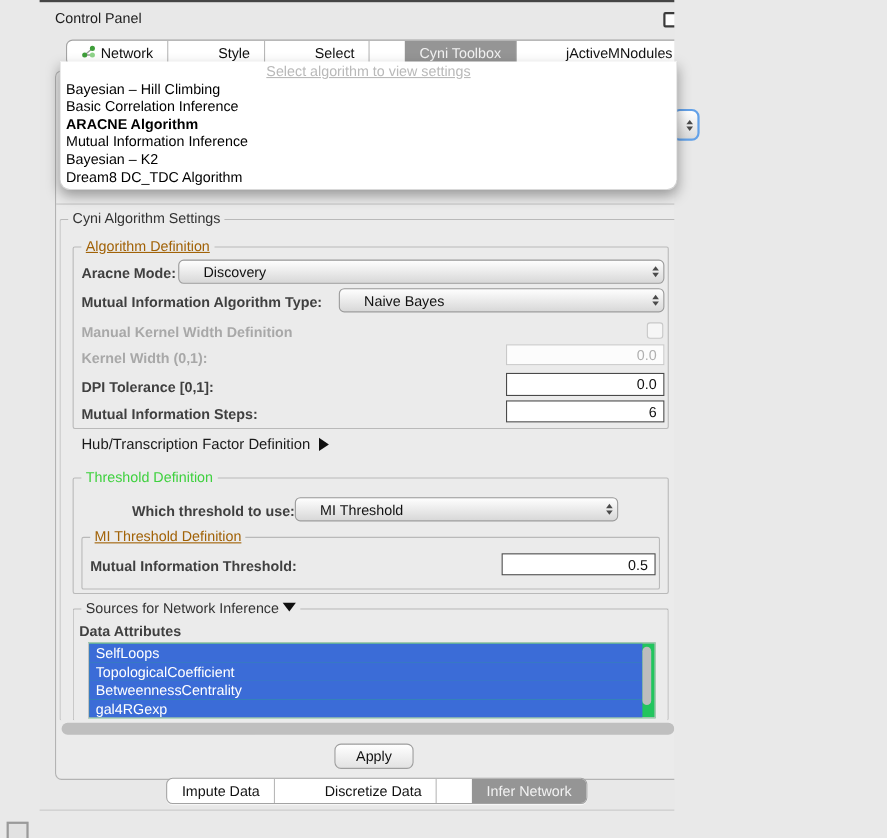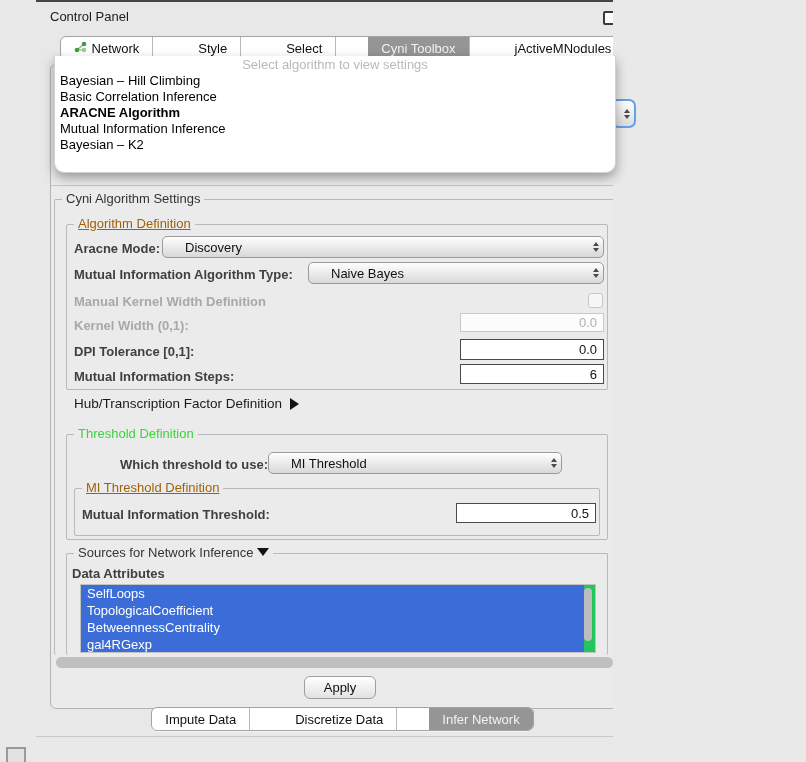--- a/index.html
+++ b/index.html
@@ -20,21 +20,21 @@
   .seg:last-child{border-right:none;}
   .seg.sel{background:#959595;color:#f2f2f2;}
   #top-tabs-wrap{top:36px;}
   #bottom-tabs-wrap{top:707px;}
 
   #content-panel{position:absolute;left:14px;top:64px;width:587px;height:643px;border:1px solid #b3b3b3;border-radius:6px;background:#ebebeb;}
   #viewport-topline{position:absolute;left:15px;top:185px;width:584px;height:1px;background:#c6c6c6;}
 
   
   #algo-popup{position:absolute;left:18px;top:56px;width:560px;height:116px;background:#fff;border:1px solid #d2d2d2;border-top:none;border-radius:0 0 10px 10px;box-shadow:0 5px 12px rgba(0,0,0,.35);z-index:50;overflow:hidden;}
-  #algo-placeholder{height:17px;line-height:17px;text-align:center;color:#b9b9b9;font-size:13px;}
+  #algo-placeholder{height:17px;line-height:17px;text-align:center;color:#b9b9b9;font-size:13px;text-decoration:underline;}
   .opt{height:16px;line-height:16px;padding-left:5px;font-size:13px;color:#000;}
   .opt.bold{font-weight:bold;}
 
   
   #combo-fragment{position:absolute;left:575px;top:99px;width:21px;height:25px;border:2px solid #63a1e8;border-radius:7px;background:linear-gradient(#ffffff,#dcdcdc);z-index:40;}
   .spincol{position:absolute;right:4px;top:50%;transform:translateY(-50%);display:flex;flex-direction:column;gap:2px;align-items:center;}
   .tri-up{width:0;height:0;border-left:3.5px solid transparent;border-right:3.5px solid transparent;border-bottom:4.5px solid #4a4a4a;}
   .tri-dn{width:0;height:0;border-left:3.5px solid transparent;border-right:3.5px solid transparent;border-top:4.5px solid #4a4a4a;}
 
   
@@ -125,20 +125,21 @@
     </div>
 
     <div id="algo-popup">
       <div id="algo-placeholder">Select algorithm to view settings</div>
       <div id="algo-options">
           <div class="opt">Bayesian – Hill Climbing</div>
           <div class="opt">Basic Correlation Inference</div>
           <div class="opt bold">ARACNE Algorithm</div>
           <div class="opt">Mutual Information Inference</div>
           <div class="opt">Bayesian – K2</div>
+          <div class="opt">Dream8 DC_TDC Algorithm</div>
         </div>
     </div>
 
     <div class="gbox noclose" style="left:18px;top:199px;width:560px;height:455px;"></div>
     <span class="gtitle t-dark" style="left:26px;top:192px;">Cyni Algorithm Settings</span>
 
     <div class="gbox" style="left:30px;top:224px;width:540px;height:164px;"></div>
     <span class="gtitle t-blue" style="left:38px;top:217px;">Algorithm Definition</span>
 
     <span class="lbl" style="left:38px;top:241px;">Aracne Mode:</span>

